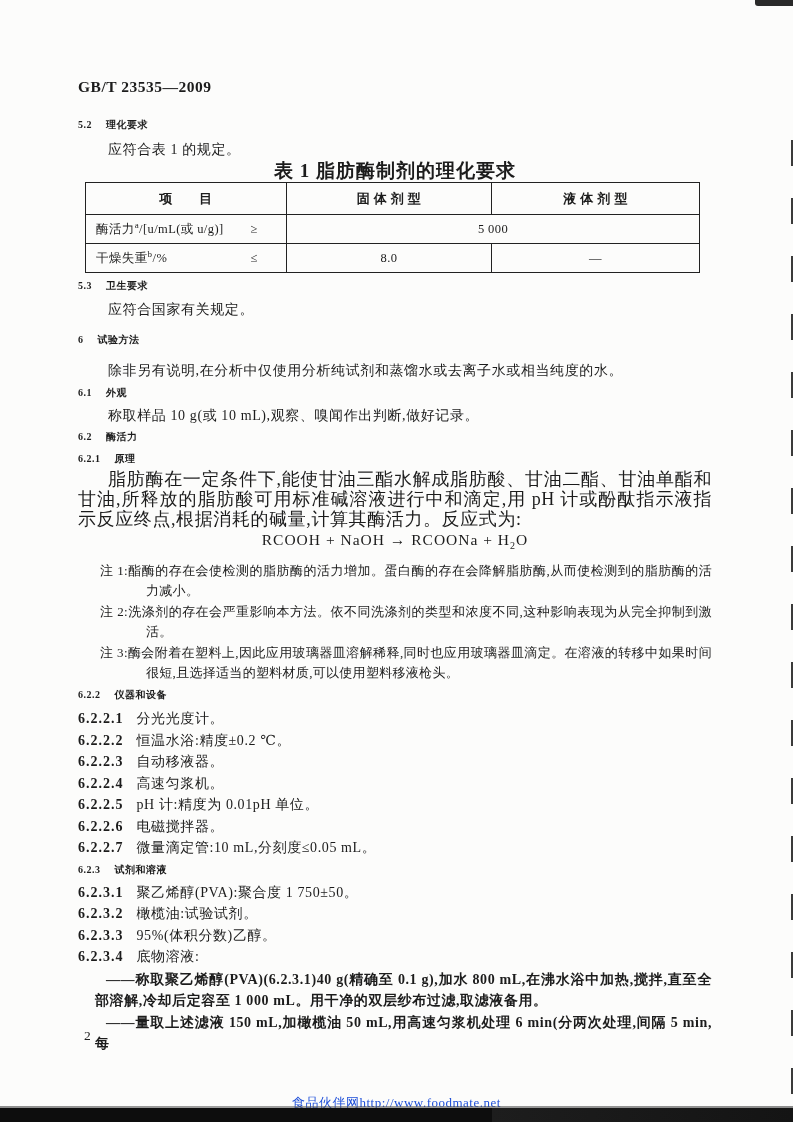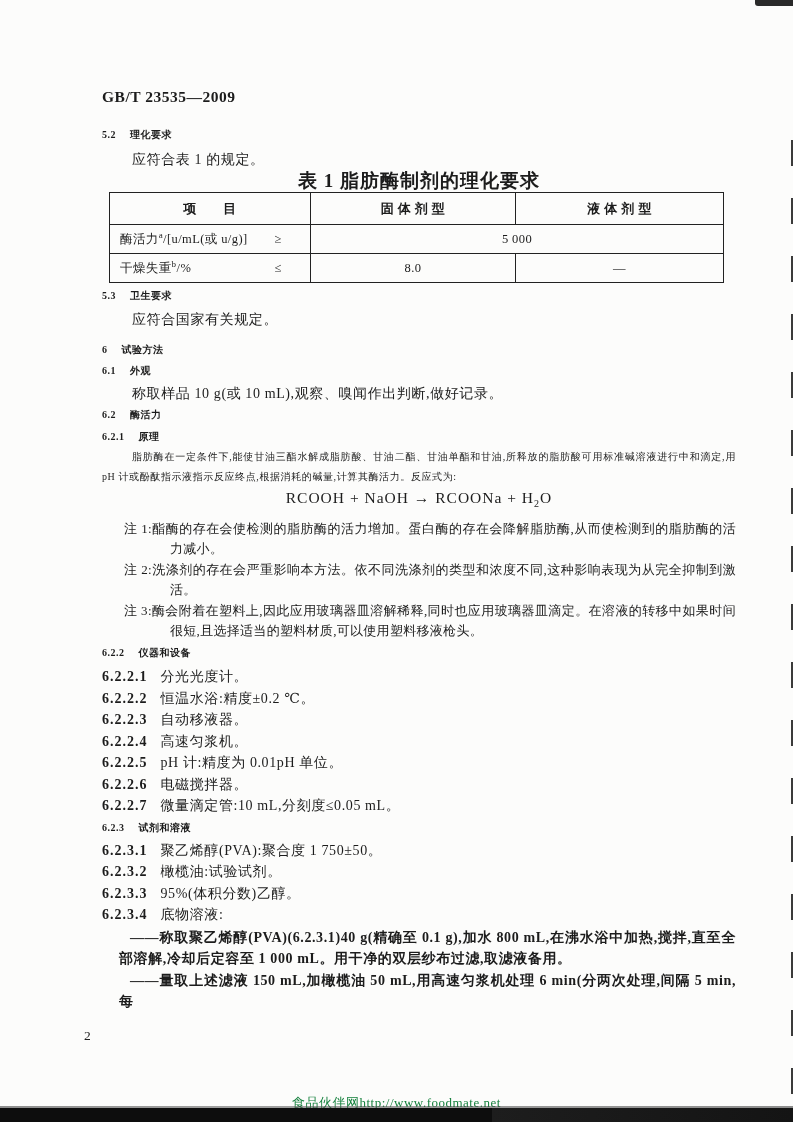--- a/index.html
+++ b/index.html
@@ -1,18 +1,18 @@
 <!DOCTYPE html>
 <html><head>
 <meta charset="utf-8">
 <style>
   html,body{margin:0;padding:0;background:#9a9a9a;}
   .page{position:relative;width:793px;height:1122px;background:#fcfcfb;overflow:hidden;
         font-family:"Liberation Serif","DejaVu Serif",serif;color:#1c1c1c;}
-  .content{position:absolute;left:78px;top:88px;width:634px;margin-left:24px;}
+  .content{position:absolute;left:78px;top:78px;width:634px;}
 
   .std-code{font-size:15.5px;font-weight:700;letter-spacing:.5px;line-height:18px;}
   .heading{font-size:10px;font-weight:700;line-height:18px;letter-spacing:.5px;}
   .heading .num{margin-right:14px;font-weight:700;}
   .body-line{font-size:14px;line-height:20px;letter-spacing:.6px;text-indent:30px;}
   .caption{font-size:19px;font-weight:700;text-align:center;letter-spacing:1px;line-height:18px;}
 
   table.t1{width:615px;margin-left:7px;border-collapse:collapse;font-size:12.5px;letter-spacing:.4px;}
   table.t1, table.t1 td, table.t1 th{border:1.5px solid #222;}
   table.t1 th{font-weight:700;height:29px;font-size:13px;}
@@ -20,30 +20,30 @@
   td.lbl{text-align:left;}
   .lblflex{display:flex;justify-content:space-between;align-items:center;padding:0 27px 0 9px;}
   .fnrow{text-align:left !important;height:auto !important;padding:3px 8px 5px 16px;}
   .fnline{font-size:12.5px;line-height:20px;letter-spacing:.4px;}
   sup{font-size:9px;}
   sub{font-size:10px;}
 
   .list-line{font-size:14px;line-height:21.5px;letter-spacing:.6px;}
   .list-line .num{font-weight:700;margin-right:13px;letter-spacing:1px;}
 
-  .para3{font-size:10px;line-height:20px;letter-spacing:.6px;text-indent:30px;text-align:justify;}
+  .para3{font-size:18px;line-height:20px;letter-spacing:.6px;text-indent:30px;text-align:justify;}
   .formula{font-size:15.5px;text-align:center;letter-spacing:1px;line-height:22px;}
   .note{font-size:13px;line-height:20px;letter-spacing:.3px;padding-left:46px;text-indent:-46px;
         margin-left:22px;width:612px;box-sizing:border-box;text-align:justify;}
   .dash{font-size:14px;line-height:21.5px;letter-spacing:.6px;padding-left:17px;text-indent:11px;text-align:justify;font-weight:bold;}
   .dash2{text-indent:11px;}
 
   .pagenum{position:absolute;left:84px;top:1028px;font-size:13.5px;}
 
-  .wmark{position:absolute;left:292px;top:1094px;font-size:13px;letter-spacing:.5px;color:#15803d;
+  .wmark{position:absolute;left:292px;top:1094px;font-size:13px;letter-spacing:.5px;color:#1d4ed8;
          font-family:"Liberation Serif","DejaVu Serif",serif;white-space:nowrap;}
   .botbar{position:absolute;left:0;bottom:0;width:793px;height:14px;
           background:linear-gradient(to right,#0d0d0d 0%,#0d0d0d 62%,#1d1d1d 62%,#141414 100%);}
   .botline{position:absolute;left:0;bottom:14px;width:793px;height:2px;
            background:linear-gradient(to right,#333 0%,#555 30%,#333 100%);opacity:.55;}
   .corner-smudge{position:absolute;right:0;top:0;width:38px;height:6px;background:#2a2a2a;border-radius:0 0 0 3px;}
   .edge-line{position:absolute;right:0;top:140px;bottom:0;width:2px;
              background:repeating-linear-gradient(180deg,rgba(25,25,25,.85) 0 26px,transparent 26px 58px);}
 </style>
 </head>
@@ -94,20 +94,21 @@
       </table>
 
     <div class="heading" style="margin-top:4px">
       <span class="num">5.3</span><span>卫生要求</span>
     </div>
     <div class="body-line" style="margin-top:5px">应符合国家有关规定。</div>
 
     <div class="heading" style="margin-top:11px">
       <span class="num">6</span><span>试验方法</span>
     </div>
+    <div class="body-line" style="margin-top:12px">除非另有说明,在分析中仅使用分析纯试剂和蒸馏水或去离子水或相当纯度的水。</div>
 
     <div class="heading" style="margin-top:3px">
       <span class="num">6.1</span><span>外观</span>
     </div>
     <div class="body-line" style="margin-top:4px">称取样品 10 g(或 10 mL),观察、嗅闻作出判断,做好记录。</div>
 
     <div class="heading" style="margin-top:2px">
       <span class="num">6.2</span><span>酶活力</span>
     </div>
 

